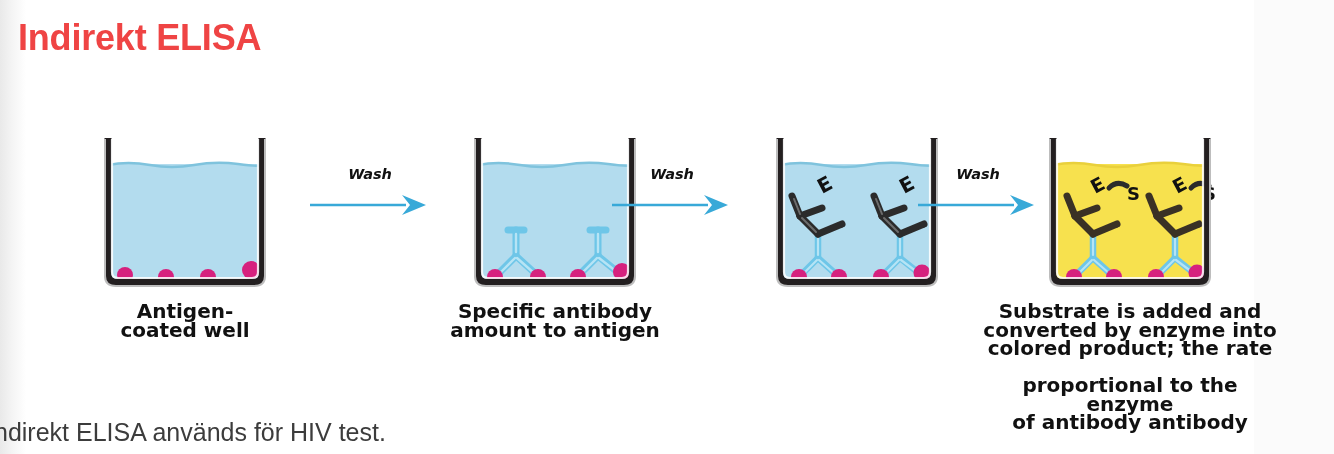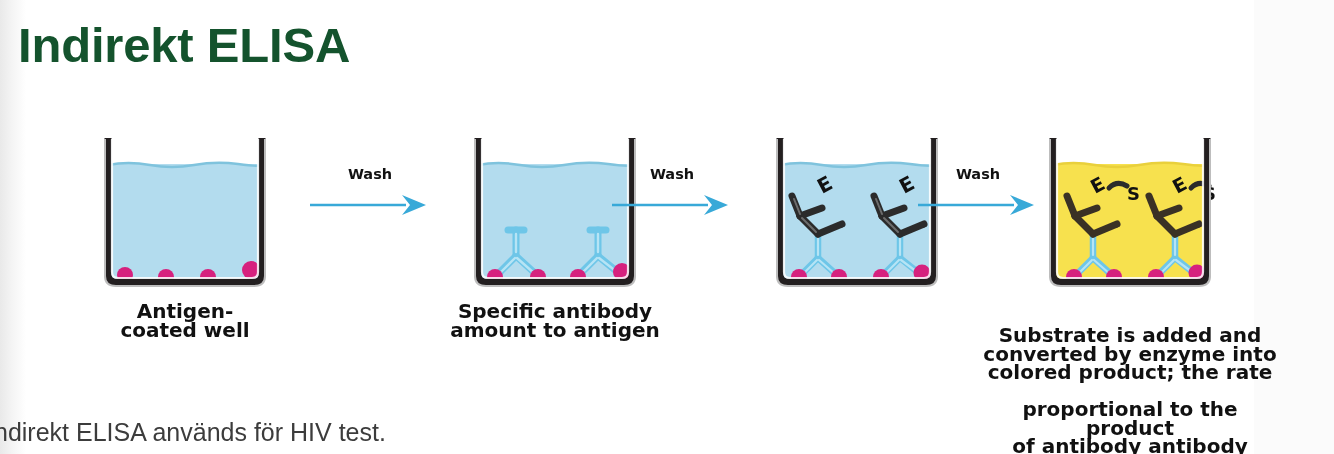--- a/index.html
+++ b/index.html
@@ -32,23 +32,23 @@
     left: 1254px; top: 0;
     width: 80px; height: 454px;
     background: #fbfbfb;
   }
 
   
   #title {
     position: absolute;
     left: 18px;
     top: 17px;
-    font-size: 49px;
+    font-size: 36px;
     font-weight: bold;
-    color: #14532d;
+    color: #ef4444;
     letter-spacing: -0.2px;
     white-space: nowrap;
   }
 
   
   #figure {
     position: absolute;
     left: 60px;
     top: 120px;
     width: 1195px;
@@ -99,20 +99,21 @@
   }
   .wash-label {
     position: absolute;
     left: 0; top: 0;
     width: 120px;
     text-align: center;
     font-family: "DejaVu Sans", sans-serif;
     font-size: 14.5px;
     font-weight: bold;
     color: #111111;
+    font-style: italic;
   }
   .wash-arrow {
     position: absolute;
     left: 0;
     top: 26px;
   }
 
   
   #footer-text {
     position: absolute;
@@ -359,26 +360,26 @@
             <circle cx="71" cy="139" r="8" fill="#d6217e"></circle>
             <circle cx="113" cy="139" r="8" fill="#d6217e"></circle>
             <circle cx="154" cy="135" r="8.5" fill="#d6217e"></circle>
 
             <path d="M10,2 L10,136 Q10,144 18,144 L156,144 Q164,144 164,136 L164,2" fill="none" stroke="#231f20" stroke-width="7" stroke-linecap="square"></path>
             <path d="M14,2 L14,134 Q14,140 20,140 L154,140 Q160,140 160,134 L160,2" fill="none" stroke="#ffffff" stroke-width="2.2" stroke-linecap="square" opacity="0.85"></path>
             <path d="M7,2 L7,138 Q7,148 18,148 L156,148 Q167,148 167,138 L167,2" fill="none" stroke="#bdbdbd" stroke-width="2" stroke-linecap="square"></path>
           </svg>
         </div>
       </div>
-      <div class="caption" style="width:300px; left:-25px; top:182px;margin-top:24px;">
+      <div class="caption" style="width:300px; left:-25px; top:182px;">
         <span>Substrate is added and</span><br>
         <span>converted by enzyme into</span><br>
         <span>colored product; the rate</span><br>
         <br>
-        <span>proportional to the product</span><br>
+        <span>proportional to the enzyme</span><br>
         <span>of antibody antibody</span>
       </div>
     </div>
 
   </div>
 
   <div id="footer-text">ndirekt ELISA används för HIV test.</div>
 
 </div>
 

